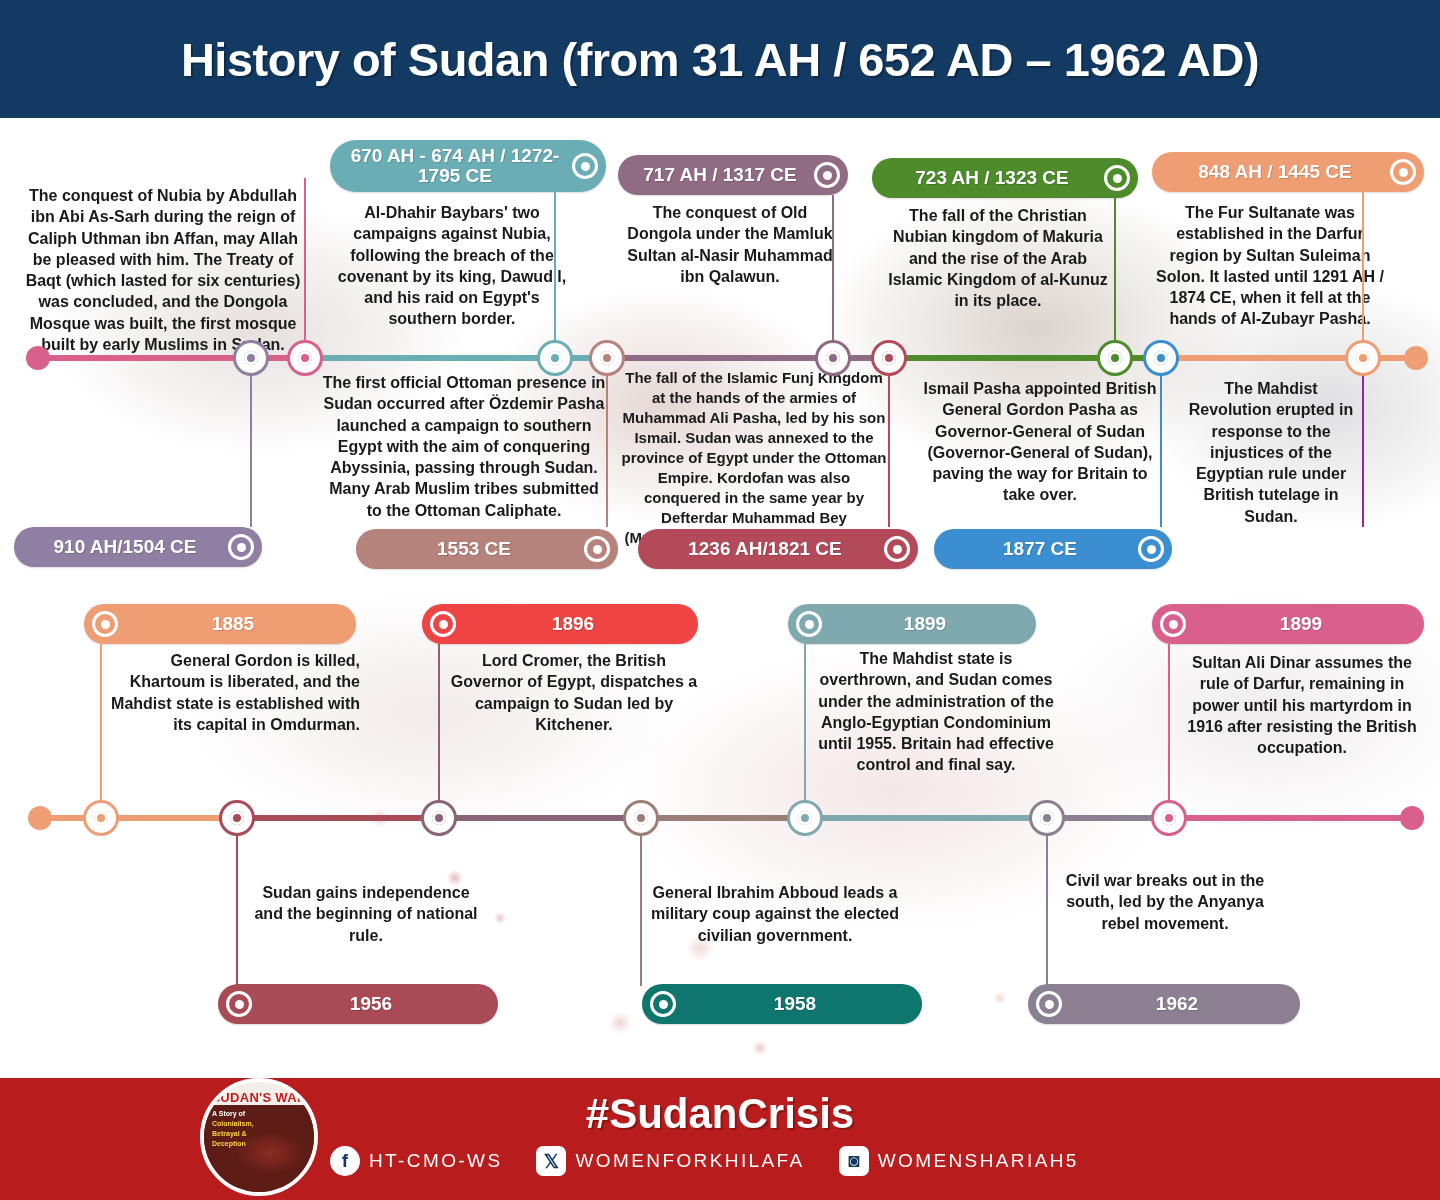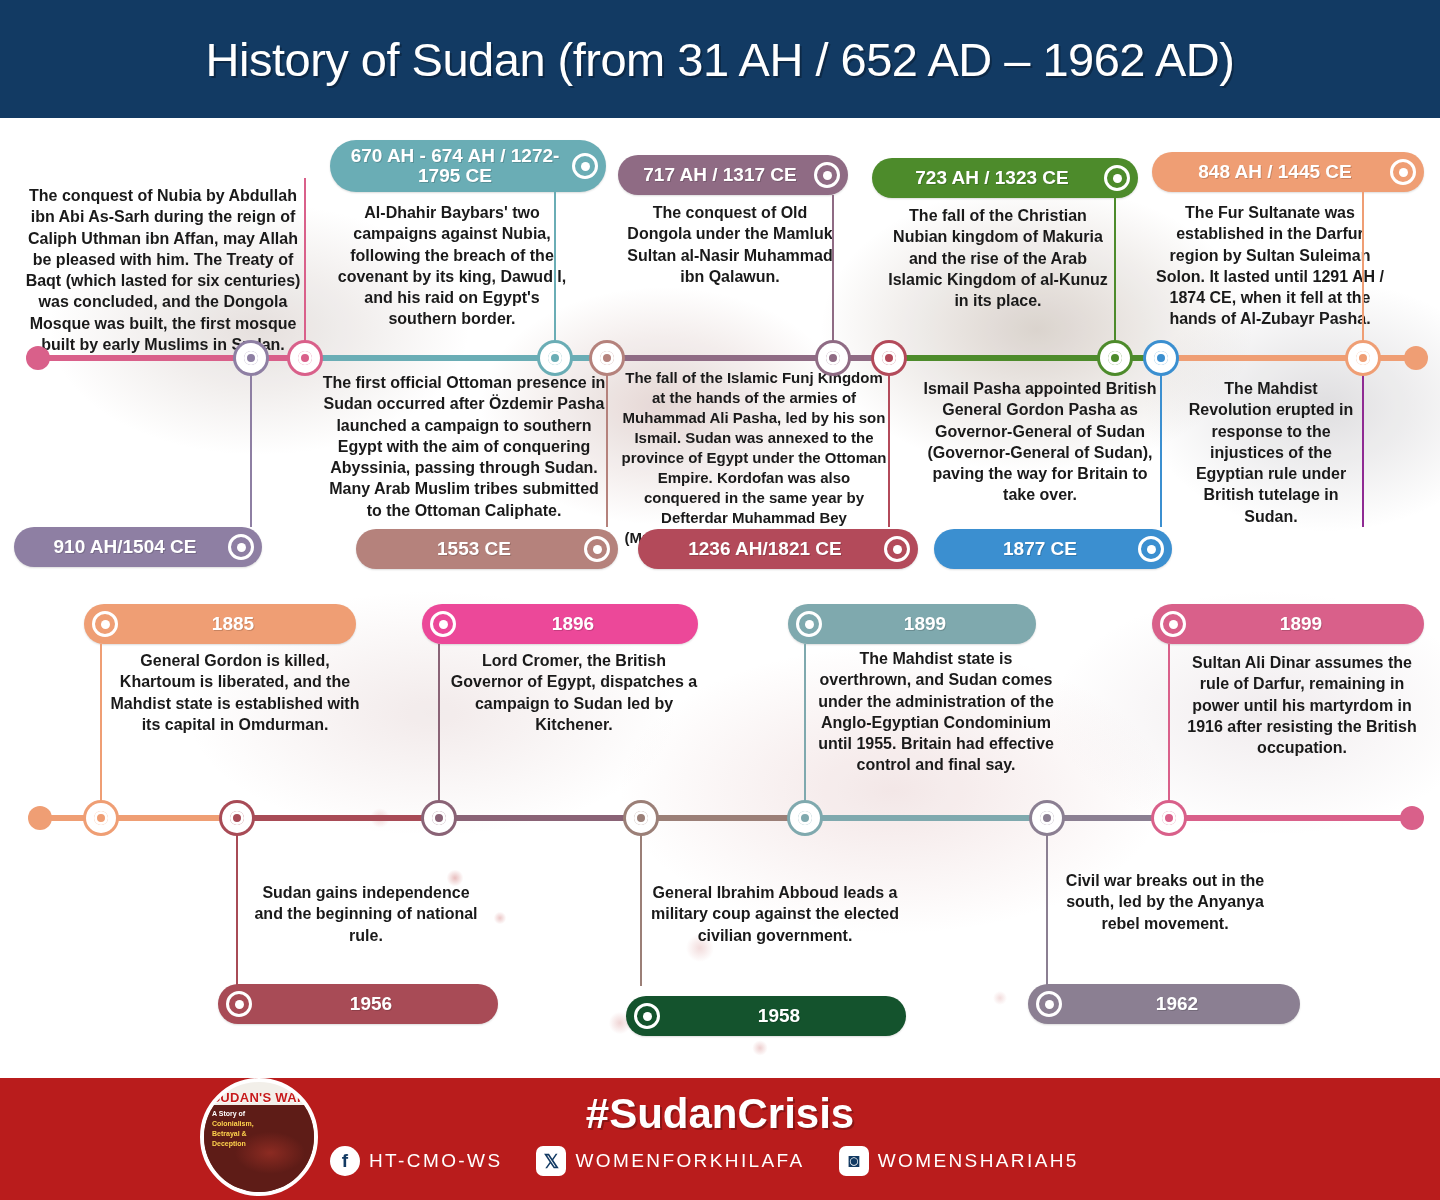--- a/index.html
+++ b/index.html
@@ -44,21 +44,21 @@
 
   
   .header {
     position: absolute; left: 0; top: 0; width: 1440px; height: 118px;
     background: #123a63;
     display: flex; align-items: center; justify-content: center;
   }
   .header-title {
     color: #ffffff;
     font-size: 47px;
-    font-weight: normal;
+    font-weight: bold;
     letter-spacing: -0.5px;
     text-shadow: 2px 2px 0 rgba(0,0,0,0.28);
     white-space: nowrap;
   }
 
   
   .pill {
     position: absolute;
     border-radius: 22px;
     color: #fff;
@@ -356,23 +356,23 @@
 
   <div class="pill" style="left:84px; top:604px; width:272px; background:#ef9e74;">
     <span class="dot">
         <span class="bullseye">
           <i></i>
         </span>
       </span>
     <span class="pill-label">1885</span>
   </div>
   <div class="stem" style="left:100px; top:644px; height:164px; background:#ef9e74;"></div>
-  <div class="desc" style="left:110px; top:650px; width:250px;">General Gordon is killed, Khartoum is liberated, and the Mahdist state is established with its capital in Omdurman.</div>
-
-  <div class="pill" style="left:422px; top:604px; width:276px; background:#ec4899;">
+  <div class="desc" style="left:110px; top:650px; width:250px;text-align:right;">General Gordon is killed, Khartoum is liberated, and the Mahdist state is established with its capital in Omdurman.</div>
+
+  <div class="pill" style="left:422px; top:604px; width:276px; background:#ef4444;">
     <span class="dot">
         <span class="bullseye">
           <i></i>
         </span>
       </span>
     <span class="pill-label">1896</span>
   </div>
   <div class="stem" style="left:438px; top:644px; height:164px; background:#8a6376;"></div>
   <div class="desc" style="left:448px; top:650px; width:252px;">Lord Cromer, the British Governor of Egypt, dispatches a campaign to Sudan led by Kitchener.</div>
 
@@ -404,21 +404,21 @@
     <span class="dot">
         <span class="bullseye">
           <i></i>
         </span>
       </span>
     <span class="pill-label">1956</span>
   </div>
 
   <div class="stem" style="left:640px; top:822px; height:164px; background:#9b7f77;"></div>
   <div class="desc" style="left:650px; top:882px; width:250px;">General Ibrahim Abboud leads a military coup against the elected civilian government.</div>
-  <div class="pill" style="left:626px; top:984px; width:280px; background:#14532d;margin-top:12px;">
+  <div class="pill" style="left:642px; top:984px; width:280px; background:#0f766e;">
     <span class="dot">
         <span class="bullseye">
           <i></i>
         </span>
       </span>
     <span class="pill-label">1958</span>
   </div>
 
   <div class="stem" style="left:1046px; top:822px; height:164px; background:#8b7f92;"></div>
   <div class="desc" style="left:1056px; top:870px; width:218px;">Civil war breaks out in the south, led by the Anyanya rebel movement.</div>

